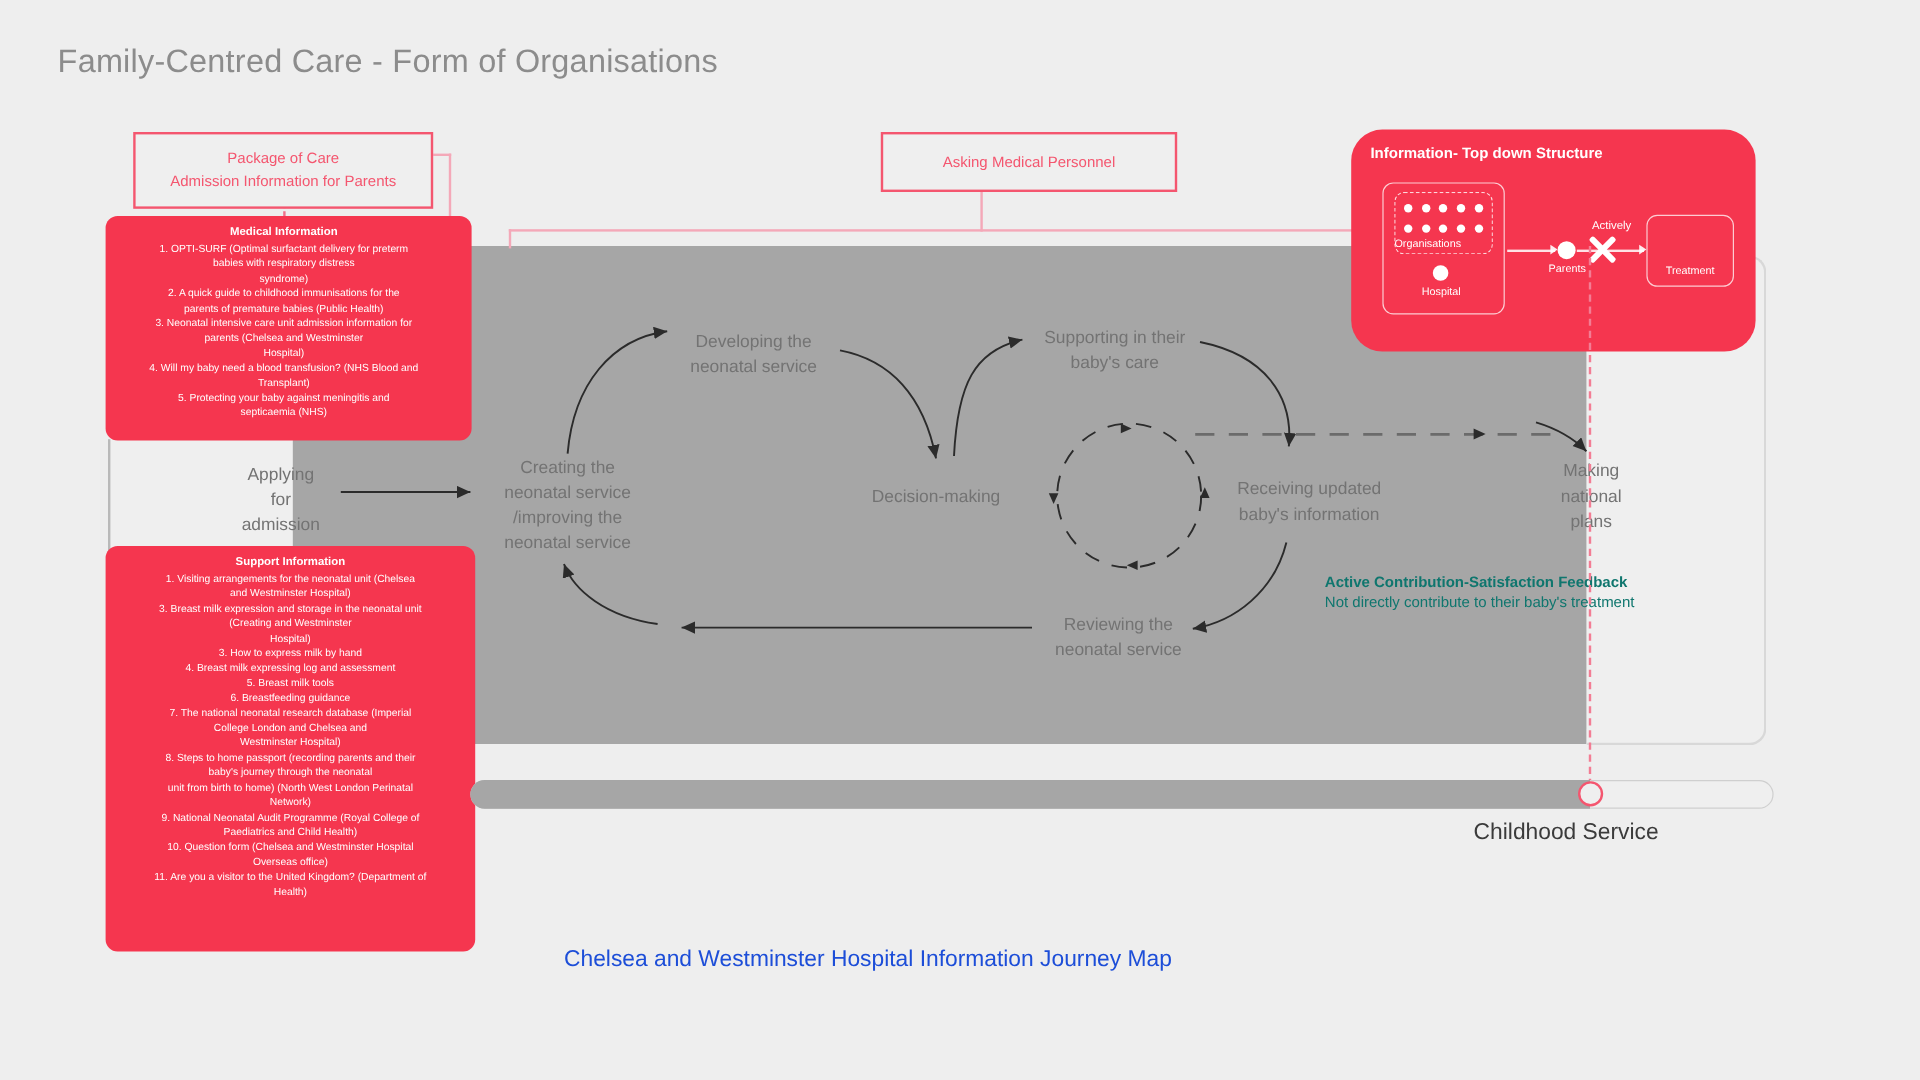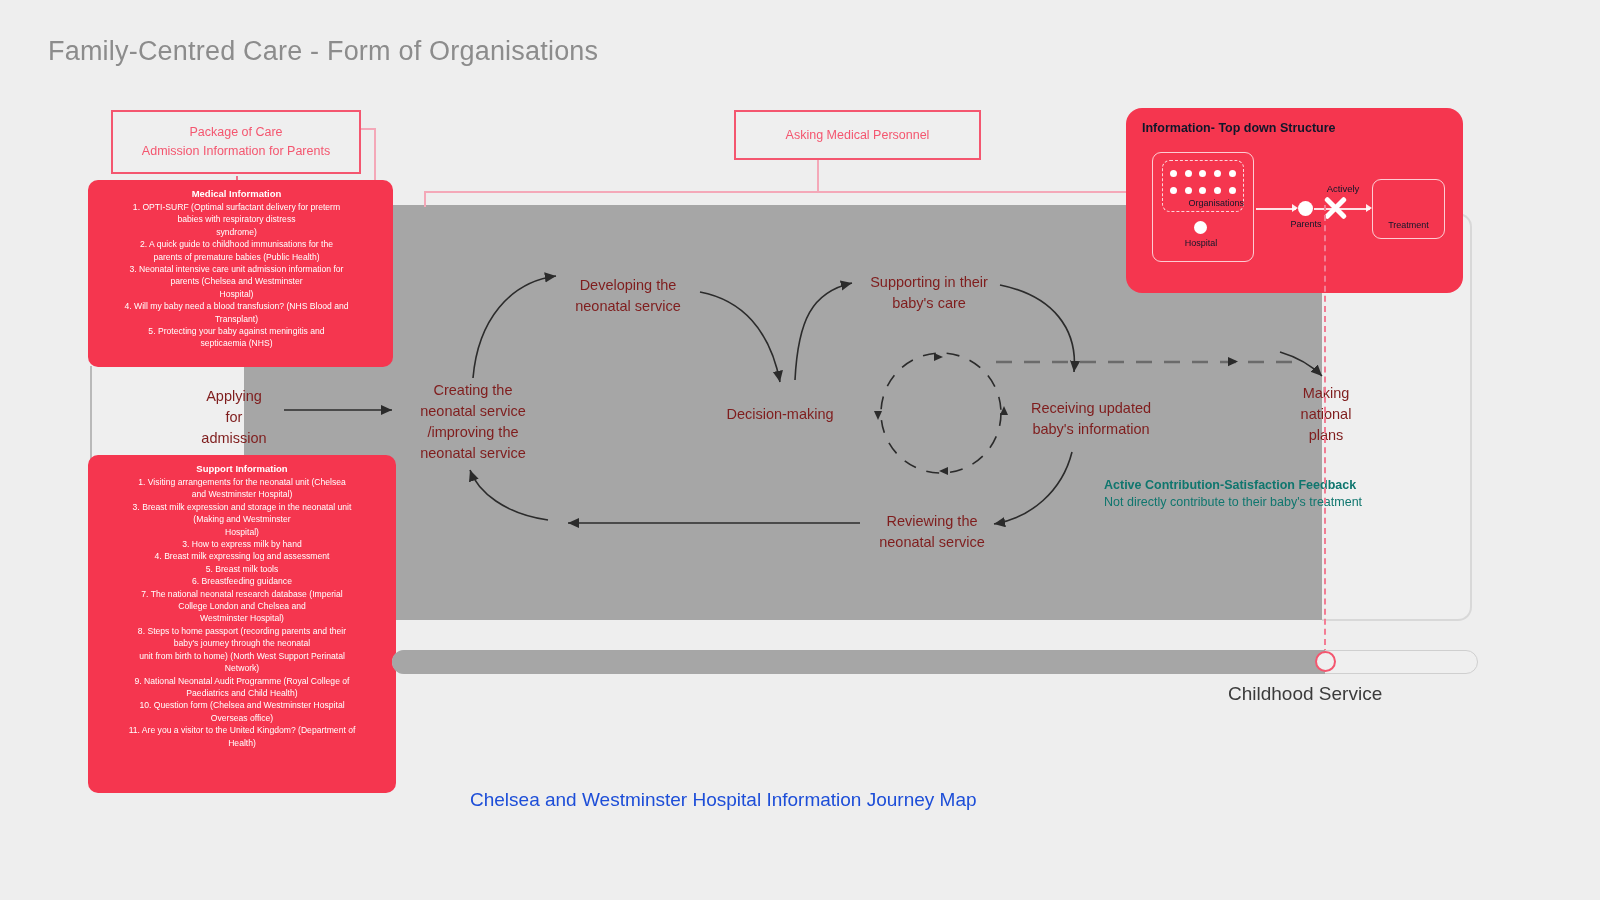--- a/index.html
+++ b/index.html
@@ -74,38 +74,38 @@
     left:88px;top:455px;width:308px;height:338px;
     padding:8px 10px 6px 10px;
   }
   .card-title{font-size:9.5px;font-weight:bold;margin-bottom:1px;line-height:12px;}
   .card-body{font-size:8.6px;line-height:12.4px;}
   .card-body div{margin:0;}
 
   
   #panel-topdown{
     left:1126px;top:108px;width:337px;height:185px;
-    background:#f5364f;border-radius:16px;color:#0f172a;box-sizing:border-box;
+    background:#f5364f;border-radius:26px;color:#ffffff;box-sizing:border-box;
   }
   #topdown-title{left:16px;top:13px;font-size:12.5px;font-weight:bold;white-space:nowrap;}
   #org-outer{
     left:26px;top:44px;width:102px;height:110px;
     border:1.6px solid rgba(255,255,255,.75);border-radius:9px;box-sizing:border-box;
   }
   #org-dotted{
     left:36px;top:52px;width:82px;height:52px;
     border:1.5px dashed rgba(255,255,255,.8);border-radius:8px;box-sizing:border-box;
   }
   #org-dots{
     left:40px;top:57px;width:74px;height:34px;
     display:grid;grid-template-columns:repeat(5,1fr);grid-template-rows:repeat(2,1fr);
     align-items:center;justify-items:center;
   }
   #org-dots span{width:7px;height:7px;border-radius:50%;background:#fff;display:block;}
-  #lbl-organisations{left:36px;top:90px;width:82px;text-align:right;font-size:9px;}
+  #lbl-organisations{left:36px;top:90px;width:82px;text-align:left;font-size:9px;}
   #hospital-dot{left:68px;top:113px;width:13px;height:13px;border-radius:50%;background:#fff;}
   #lbl-hospital{left:40px;top:130px;width:70px;text-align:center;font-size:9px;}
 
   #arrow1{left:130px;top:100px;width:40px;height:2px;background:rgba(255,255,255,.85);}
   #arrow1head{left:166px;top:96px;width:0;height:0;border-left:6px solid rgba(255,255,255,.9);border-top:4px solid transparent;border-bottom:4px solid transparent;}
   #parents-dot{left:172px;top:93px;width:15px;height:15px;border-radius:50%;background:#fff;}
   #lbl-parents{left:152px;top:111px;width:56px;text-align:center;font-size:9px;}
   #arrow2{left:188px;top:100px;width:56px;height:2px;background:rgba(255,255,255,.85);}
   #arrow2head{left:240px;top:96px;width:0;height:0;border-left:6px solid rgba(255,255,255,.9);border-top:4px solid transparent;border-bottom:4px solid transparent;}
   #lbl-actively{left:182px;top:75px;width:70px;text-align:center;font-size:9.5px;}
@@ -115,21 +115,21 @@
   }
   #x-mark:before{transform:rotate(45deg);}
   #x-mark:after{transform:rotate(-45deg);}
   #treat-box{
     left:246px;top:71px;width:73px;height:60px;
     border:1.6px solid rgba(255,255,255,.75);border-radius:9px;box-sizing:border-box;
   }
   #lbl-treatment{left:246px;top:112px;width:73px;text-align:center;font-size:9px;}
 
   
-  .node{position:absolute;color:#7f1d1d;font-size:14.5px;line-height:21px;text-align:center;}
+  .node{position:absolute;color:#737373;font-size:14.5px;line-height:21px;text-align:center;}
 
   
   #annot-red{
     left:1104px;top:477px;color:#0f766e;font-size:12.5px;font-weight:bold;line-height:17px;white-space:nowrap;
   }
   #annot-red .sub{font-weight:normal;}
 
   
   #timeline-track{
     left:392px;top:650px;width:1086px;height:24px;
@@ -200,32 +200,32 @@
         <div>septicaemia (NHS)</div>
       </div>
   </div>
 
   <div class="abs redcard" id="card-support">
     <div class="card-title">Support Information</div>
     <div class="card-body" id="support-items">
         <div>1. Visiting arrangements for the neonatal unit (Chelsea</div>
         <div>and Westminster Hospital)</div>
         <div>3. Breast milk expression and storage in the neonatal unit</div>
-        <div>(Making and Westminster</div>
+        <div>(Creating and Westminster</div>
         <div>Hospital)</div>
         <div>3. How to express milk by hand</div>
         <div>4. Breast milk expressing log and assessment</div>
         <div>5. Breast milk tools</div>
         <div>6. Breastfeeding guidance</div>
         <div>7. The national neonatal research database (Imperial</div>
         <div>College London and Chelsea and</div>
         <div>Westminster Hospital)</div>
         <div>8. Steps to home passport (recording parents and their</div>
         <div>baby's journey through the neonatal</div>
-        <div>unit from birth to home) (North West Support Perinatal</div>
+        <div>unit from birth to home) (North West London Perinatal</div>
         <div>Network)</div>
         <div>9. National Neonatal Audit Programme (Royal College of</div>
         <div>Paediatrics and Child Health)</div>
         <div>10. Question form (Chelsea and Westminster Hospital</div>
         <div>Overseas office)</div>
         <div>11. Are you a visitor to the United Kingdom? (Department of</div>
         <div>Health)</div>
       </div>
   </div>
 

